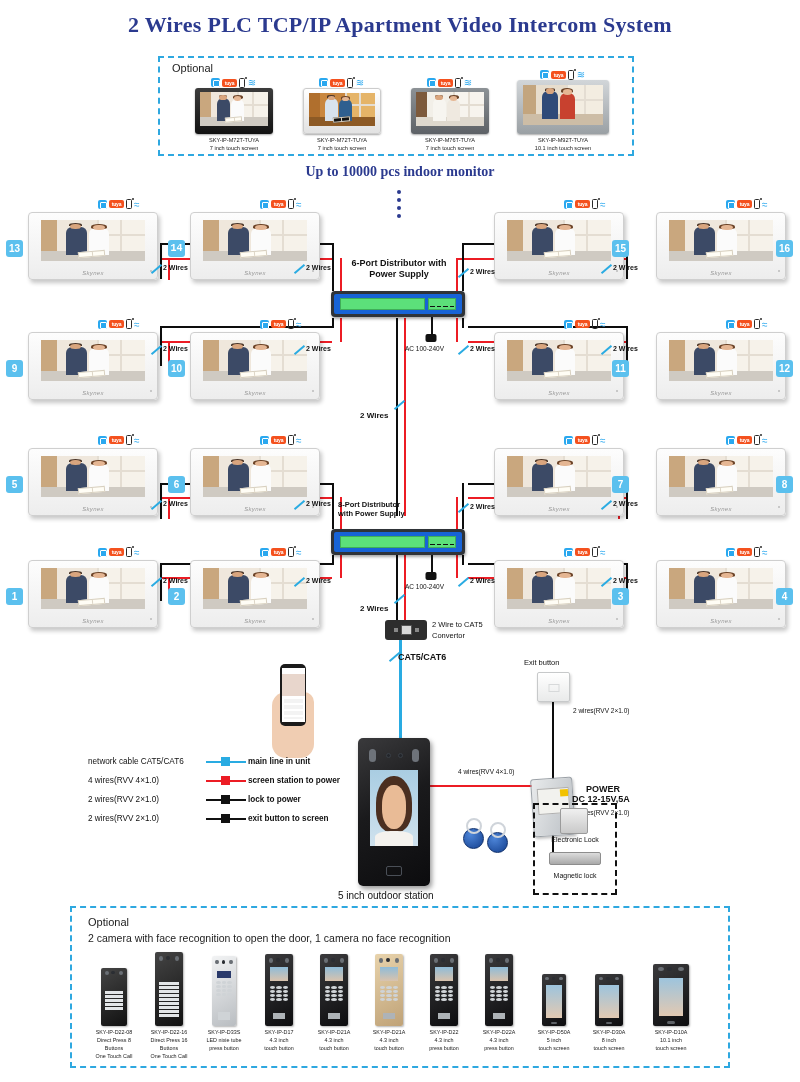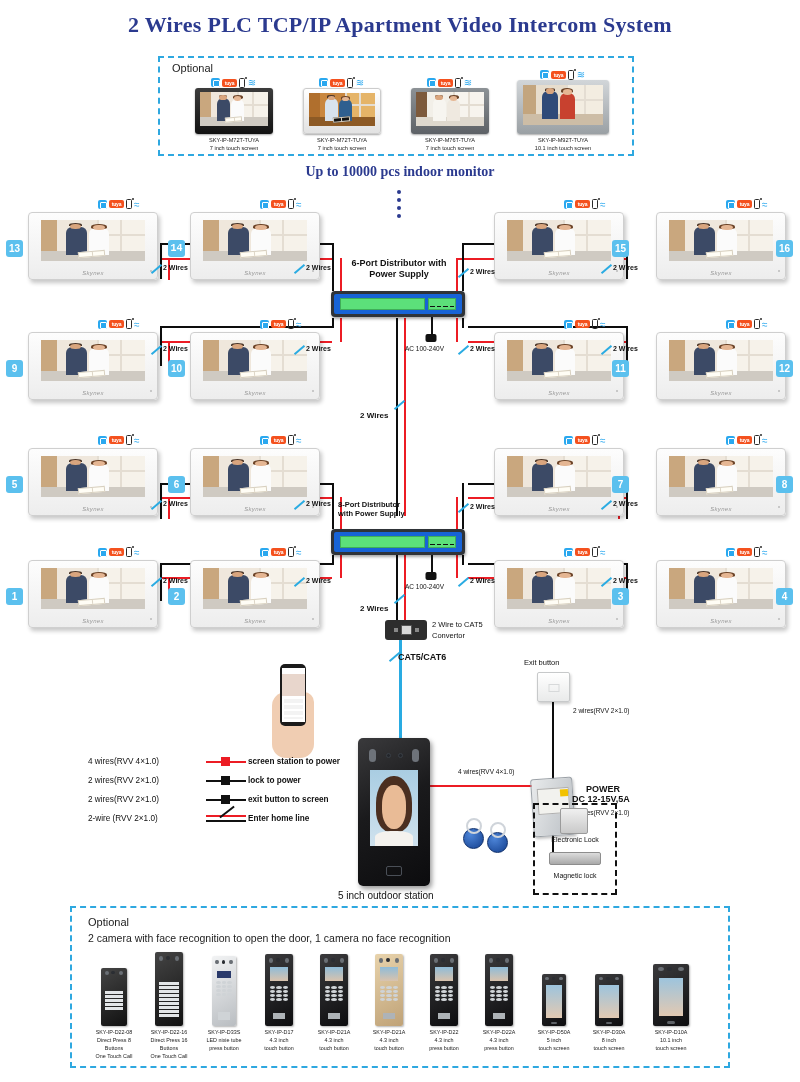--- a/index.html
+++ b/index.html
@@ -950,20 +950,28 @@
   <div class="ph">
     <div class="s">
         <div class="v"></div>
         <div class="kp"></div>
       </div>
   </div>
 </div>
 
 <div id="legend" class="abs">
   <div class="lrow">
+    <span class="lt">network cable CAT5/CAT6</span>
+    <span class="sym">
+        <i class="ln" style="background:#29abe2"></i>
+        <i class="arw" style="background:#29abe2"></i>
+      </span>
+    <span class="rt">main line in unit</span>
+  </div>
+  <div class="lrow">
     <span class="lt">4 wires(RVV 4×1.0)</span>
     <span class="sym">
         <i class="ln" style="background:#ec1c24"></i>
         <i class="arw" style="background:#ec1c24"></i>
       </span>
     <span class="rt">screen station to power</span>
   </div>
   <div class="lrow">
     <span class="lt">2 wires(RVV 2×1.0)</span>
     <span class="sym">
@@ -972,29 +980,20 @@
       </span>
     <span class="rt">lock to power</span>
   </div>
   <div class="lrow">
     <span class="lt">2 wires(RVV 2×1.0)</span>
     <span class="sym">
         <i class="ln" style="background:#111"></i>
         <i class="arw" style="background:#111"></i>
       </span>
     <span class="rt">exit button to screen</span>
-  </div>
-  <div class="lrow">
-    <span class="lt">2-wire (RVV 2×1.0)</span>
-    <span class="sym dbl">
-        <i class="ln2"></i>
-        <i class="ln3"></i>
-        <i class="sl"></i>
-      </span>
-    <span class="rt">Enter home line</span>
   </div>
 </div>
 
 <div id="outdoor" class="abs">
   <div class="cam"></div>
   <div class="cam2"></div>
   <div class="len"></div>
   <div class="len2"></div>
   <div class="dsp">
     <div class="face">

